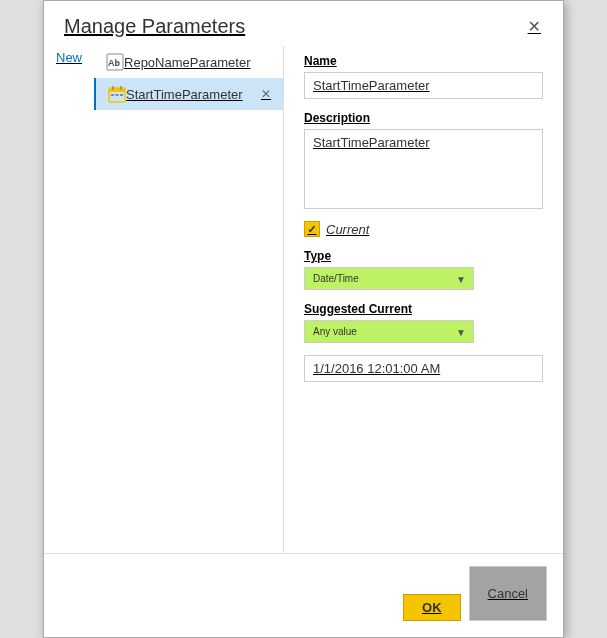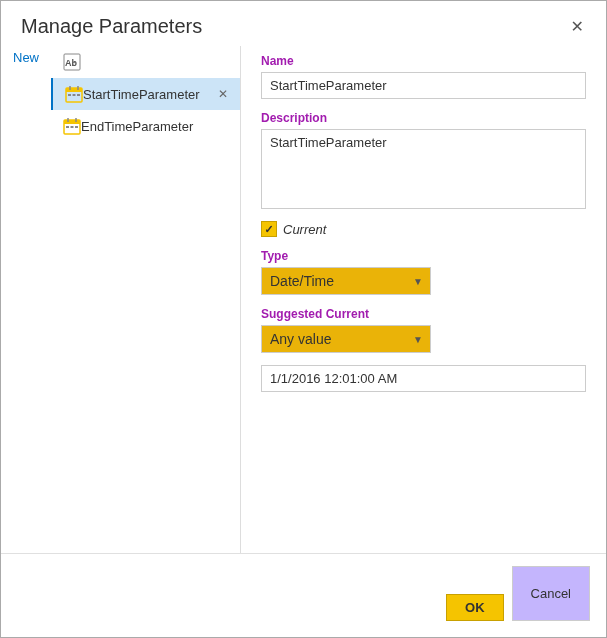--- a/index.html
+++ b/index.html
@@ -7,26 +7,27 @@
       background: #e0e0e0;
       display: flex;
       align-items: center;
       justify-content: center;
       min-height: 100vh;
       font-family: 'Segoe UI', Tahoma, Geneva, Verdana, sans-serif;
       font-size: 13px;
     }
     .dialog {
       background: #fff;
-      width: 607px;
+      width: 521px;
       min-height: 638px;
       border: 1px solid #aaa;
       box-shadow: 2px 2px 10px rgba(0,0,0,0.3);
       display: flex;
       flex-direction: column;
+      text-decoration: underline;
     }
     .title-bar {
       display: flex;
       align-items: center;
       justify-content: space-between;
       padding: 14px 16px 8px 20px;
     }
     .title-text {
       font-size: 20px;
       font-weight: 400;
@@ -120,21 +121,21 @@
       flex-direction: column;
       gap: 12px;
     }
     .field-group {
       display: flex;
       flex-direction: column;
       gap: 4px;
     }
     .field-label {
       font-size: 12px;
-      color: #a21caf;
+      color: #000000;
       font-weight: 600;
     }
     .field-input {
       border: 1px solid #ccc;
       padding: 5px 8px;
       font-size: 13px;
       color: #333;
       outline: none;
       width: 100%;
     }
@@ -171,23 +172,23 @@
     }
     .select-wrapper {
       position: relative;
       width: 170px;
     }
     .field-select {
       appearance: none;
       -webkit-appearance: none;
       border: 1px solid #ccc;
       padding: 5px 28px 5px 8px;
-      font-size: 14px;
-      color: #333;
-      background: #eab308;
+      font-size: 10px;
+      color: #333;
+      background: #bef264;
       width: 100%;
       cursor: pointer;
       outline: none;
     }
     .select-arrow {
       position: absolute;
       right: 8px;
       top: 50%;
       transform: translateY(-50%);
       pointer-events: none;
@@ -206,21 +207,21 @@
       background: #f5c400;
       border: 1px solid #c8a000;
       padding: 5px 18px;
       font-size: 13px;
       cursor: pointer;
       color: #333;
       font-weight: 600;
       margin-top: 28px;
     }
     .btn-cancel {
-      background: #c4b5fd;
+      background: #a3a3a3;
       border: 1px solid #ccc;
       padding: 5px 18px;
       font-size: 13px;
       cursor: pointer;
       color: #333;
     }
   </style>
 </head>
 <body>
 
@@ -240,52 +241,39 @@
       <ul class="param-list">
 
         <li class="param-item">
           <span class="item-icon icon-abc">
             <svg width="18" height="18" viewBox="0 0 18 18">
               <rect x="1" y="1" width="16" height="16" rx="1" fill="none" stroke="#888" stroke-width="1"></rect>
               <text x="2" y="13" font-size="9" fill="#555" font-family="Segoe UI,sans-serif" font-weight="bold">Ab</text>
               <text x="9" y="13" font-size="7" fill="#555" font-family="Segoe UI,sans-serif">c</text>
             </svg>
           </span>
+          <span class="item-label">RepoNameParameter</span>
         </li>
 
         <li class="param-item selected">
           <span class="item-icon icon-cal">
             <svg width="18" height="18" viewBox="0 0 18 18">
               <rect x="1" y="3" width="16" height="14" rx="1" fill="none" stroke="#f5c400" stroke-width="1.5"></rect>
               <rect x="1" y="3" width="16" height="4" fill="#f5c400"></rect>
               <line x1="5" y1="1" x2="5" y2="5" stroke="#888" stroke-width="1.5"></line>
               <line x1="13" y1="1" x2="13" y2="5" stroke="#888" stroke-width="1.5"></line>
               <rect x="3" y="9" width="3" height="2" fill="#888" rx="0.3"></rect>
               <rect x="7.5" y="9" width="3" height="2" fill="#888" rx="0.3"></rect>
               <rect x="12" y="9" width="3" height="2" fill="#888" rx="0.3"></rect>
             </svg>
           </span>
           <span class="item-label">StartTimeParameter</span>
           <button class="remove-btn">✕</button>
         </li>
 
-        <li class="param-item">
-          <span class="item-icon icon-cal">
-            <svg width="18" height="18" viewBox="0 0 18 18">
-              <rect x="1" y="3" width="16" height="14" rx="1" fill="none" stroke="#f5c400" stroke-width="1.5"></rect>
-              <rect x="1" y="3" width="16" height="4" fill="#f5c400"></rect>
-              <line x1="5" y1="1" x2="5" y2="5" stroke="#888" stroke-width="1.5"></line>
-              <line x1="13" y1="1" x2="13" y2="5" stroke="#888" stroke-width="1.5"></line>
-              <rect x="3" y="9" width="3" height="2" fill="#888" rx="0.3"></rect>
-              <rect x="7.5" y="9" width="3" height="2" fill="#888" rx="0.3"></rect>
-              <rect x="12" y="9" width="3" height="2" fill="#888" rx="0.3"></rect>
-            </svg>
-          </span>
-          <span class="item-label">EndTimeParameter</span>
-        </li>
       </ul>
     </div>
 
     <div class="right-panel">
 
       <div class="field-group">
         <label class="field-label">Name</label>
         <input class="field-input" type="text" value="StartTimeParameter" style="">
       </div>
 

